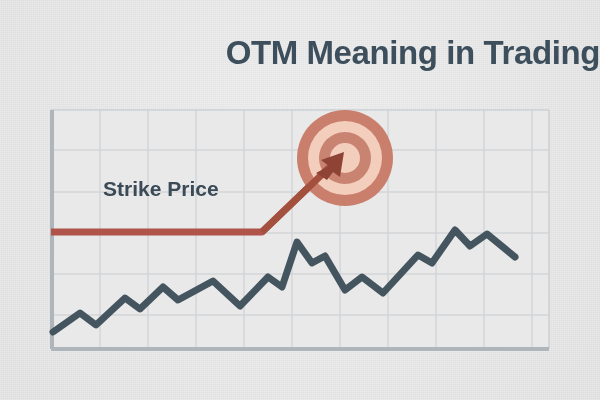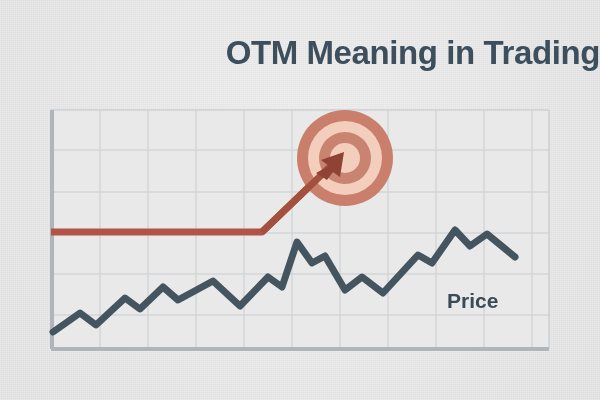--- a/index.html
+++ b/index.html
@@ -109,16 +109,16 @@
       <circle cx="345" cy="158" r="26" fill="#c98371"></circle>
       <circle cx="345" cy="158" r="15" fill="#f3cebd"></circle>
     </g>
 
     <line x1="262" y1="232" x2="336" y2="161" stroke="#a3503f" stroke-width="7" stroke-linecap="butt"></line>
     <path d="M 344 152 L 321 160 L 329 166 L 316 173 L 327 180 L 333 172 L 340 177 Z" fill="#8e4335"></path>
 
     <polyline id="price-path" points="53,332 80,313 96,325 125,298 140,309 163,287 178,300 213,281 240,306 268,277 282,287 297,242 312,263 325,256 345,290 362,277 383,293 418,255 432,263 455,230 470,246 487,234 515,257" fill="none" stroke="#44555f" stroke-width="7" stroke-linecap="round" stroke-linejoin="round"></polyline>
   </svg>
 
+  <div class="lbl" id="strike-label">Strike Price</div>
 
-  <div class="lbl" id="price-label">Price</div>
 
 </div>
 
 </body></html>

